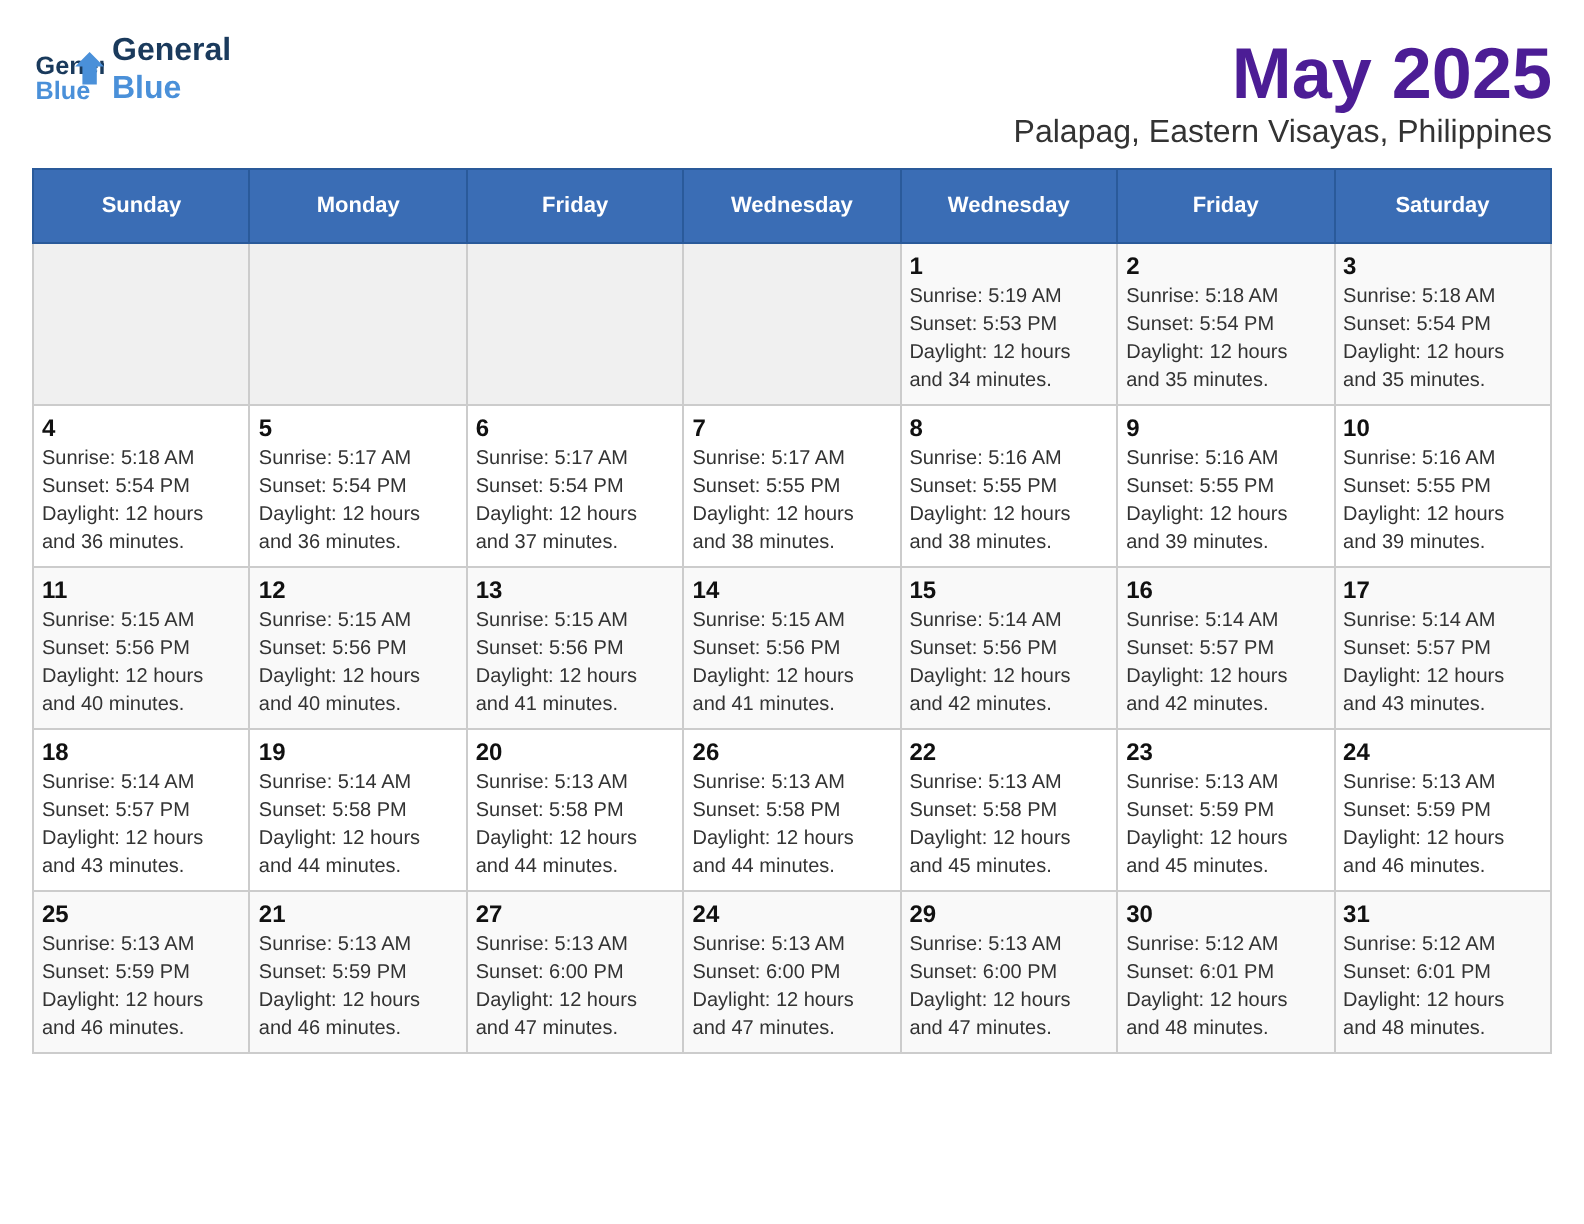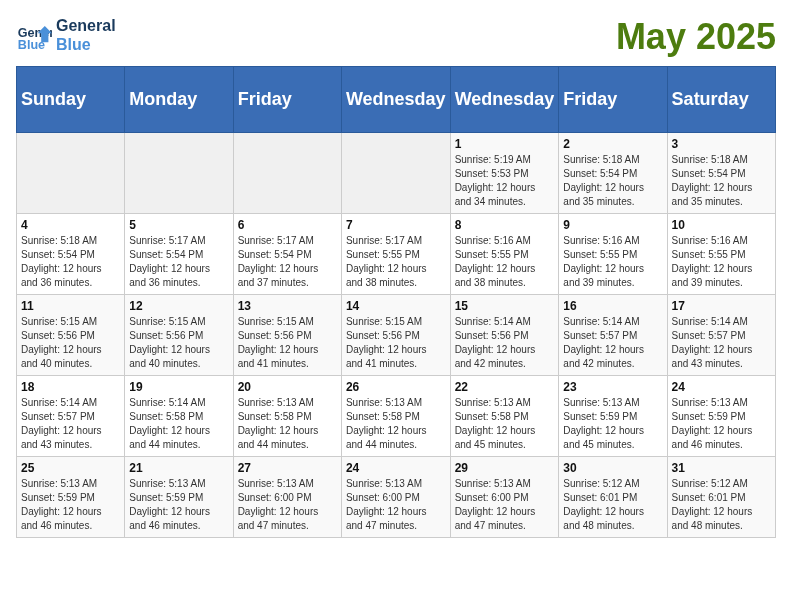--- a/index.html
+++ b/index.html
@@ -23,41 +23,41 @@
     }
     .logo-icon {
       width: 36px;
       height: 36px;
     }
     .title-area {
       text-align: right;
     }
     .title-area h1 {
       font-size: 36px;
-      color: #4d7c0f;
+      color: #4c1d95;
       font-weight: bold;
     }
     .title-area h2 {
       font-size: 16px;
       color: #333;
       font-weight: normal;
     }
     .calendar {
       width: 100%;
       border-collapse: collapse;
       font-size: 11px;
     }
     .calendar thead tr {
       background-color: #3a6db5;
       color: #fff;
     }
     .calendar thead th {
-      padding: 22px 4px;
-      text-align: left;
-      font-size: 18px;
+      padding: 12px 4px;
+      text-align: center;
+      font-size: 11px;
       font-weight: bold;
       border: 1px solid #2a5a9a;
     }
     .calendar tbody td {
       border: 1px solid #ccc;
       vertical-align: top;
       padding: 4px;
       width: calc(100% / 7);
       min-height: 70px;
       background: #fff;
@@ -90,20 +90,21 @@
       <text x="2" y="36" font-size="14" font-weight="bold" fill="#4a90d9">Blue</text>
       <polygon points="32,10 40,18 36,18 36,28 28,28 28,18 24,18" fill="#4a90d9"></polygon>
     </svg>
     <div style="display:flex;flex-direction:column;">
       <span style="font-size:16px;font-weight:bold;color:#1a3a5c;line-height:1.2;">General</span>
       <span style="font-size:16px;font-weight:bold;color:#4a90d9;line-height:1.2;">Blue</span>
     </div>
   </div>
   <div class="title-area">
     <h1>May 2025</h1>
+    <h2>Palapag, Eastern Visayas, Philippines</h2>
   </div>
 </div>
 
 <table class="calendar">
   <thead>
     <tr>
     <th>Sunday</th>
         <th>Monday</th>
         <th>Friday</th>
         <th>Wednesday</th>

